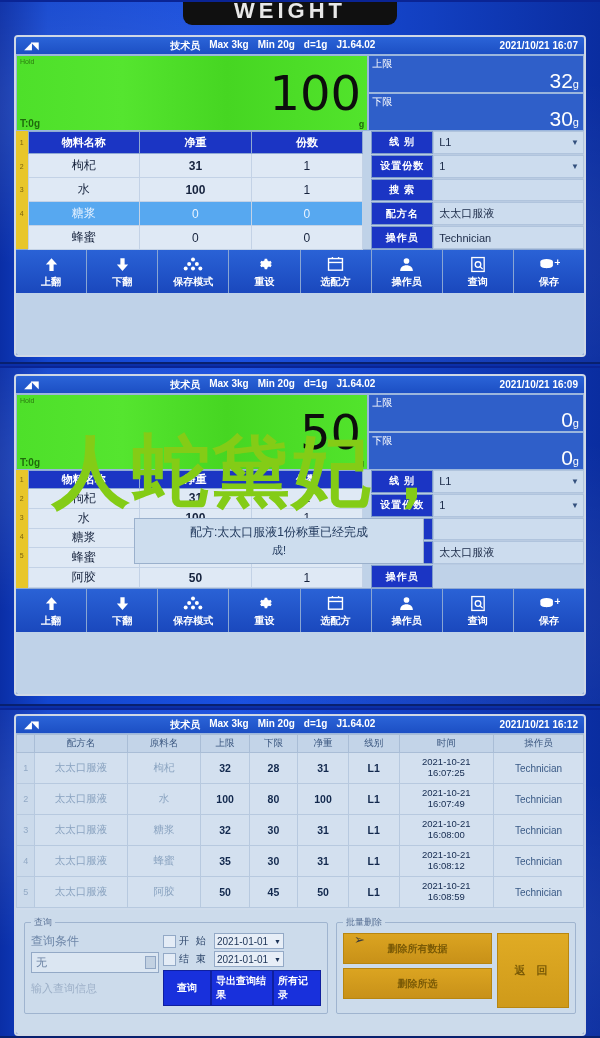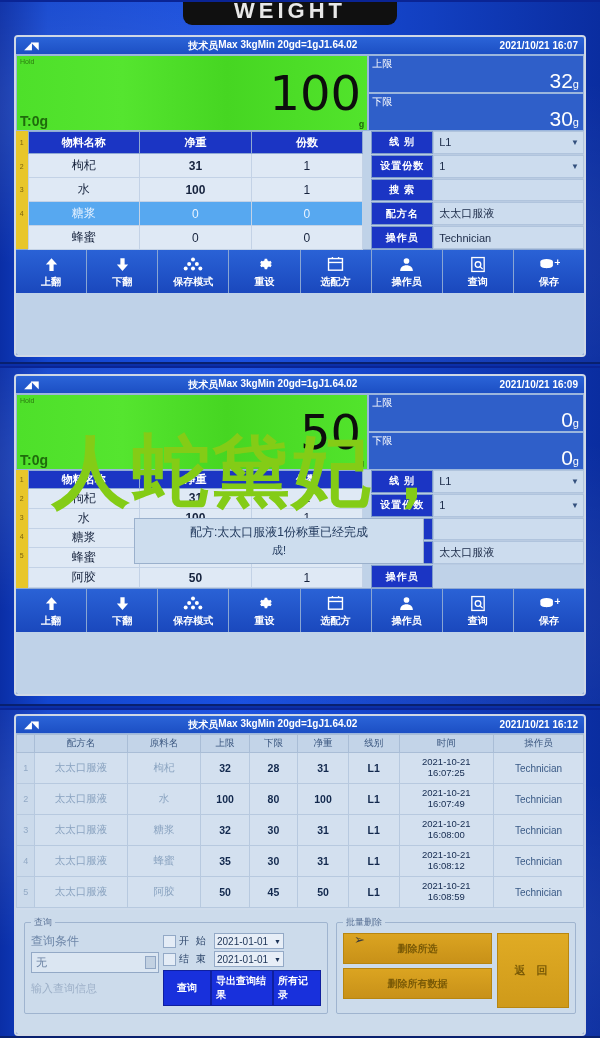--- a/index.html
+++ b/index.html
@@ -56,37 +56,37 @@
   .statusbar {
     position: relative;
     height: 18px;
     background: linear-gradient(180deg,#2b64d8,#1c4fc4);
     color: #ffffff;
     font-size: 10px; font-weight: bold;
     display: flex; align-items: center;
     border-bottom: 1px solid #9bb6dd;
   }
   .sb-icon { width: 30px; text-align: center; font-size: 10px; letter-spacing:-1px;}
-  .sb-mid { flex: 1; display: flex; justify-content: center; }
+  .sb-mid { flex: 1; display: flex; gap: 9px; justify-content: center; }
   .sb-right { padding-right: 6px; display:flex; gap:6px;}
 
   
   .bigdisp {
     position: relative;
     height: 76px;
     display: flex;
   }
   .bigdisp-left {
     position: relative;
     width: 62%;
     background: linear-gradient(90deg,#4ee02a,#55e52f 30%,#46d622 60%,#52e42c);
     border: 1px solid #9bb6dd;
   }
   .bigdisp-left .hold { position:absolute; left:3px; top:2px; font-size:7px; color:#2b7a10;}
-  .bigdisp-left .tare { position:absolute; left:3px; bottom:1px; font-size:14px; color:#1f6b0c; font-weight:bold;}
+  .bigdisp-left .tare { position:absolute; left:3px; bottom:1px; font-size:10px; color:#1f6b0c; font-weight:bold;}
   .bigdisp-left .unit { position:absolute; right:3px; bottom:1px; font-size:9px; color:#1f6b0c; font-weight:bold;}
   .bigdisp-left .num {
     position:absolute; right:6px; top:50%; transform: translateY(-50%);
     font-size: 48px; line-height:1; color:#0d0d0d; font-weight: 400;
     font-family: "DejaVu Sans", sans-serif;
   }
   .bigdisp-right { width: 38%; display:flex; flex-direction:column; }
   .limitbox {
     position:relative; flex:1;
     background:#2f5fc9; border:1px solid #9bb6dd;
@@ -783,22 +783,22 @@
                 <div class="q-btn b1">查询</div>
                 <div class="q-btn b2">导出查询结果</div>
                 <div class="q-btn b3">所有记录</div>
               </div>
             </div>
           </fieldset>
 
           <fieldset class="grp q-del">
             <legend>批量删除</legend>
             <div class="del-col">
+              <div class="del-btn">删除所有数据</div>
               <div class="del-btn">删除所选</div>
-              <div class="del-btn">删除所有数据</div>
             </div>
             <div class="back-btn">返 回</div>
           </fieldset>
 
           <span style="position:absolute;left:338px;top:22px;font-size:13px;color:#3c3c3c;">➢</span>
         </div>
 
       </div>
     </div>
   </div>

